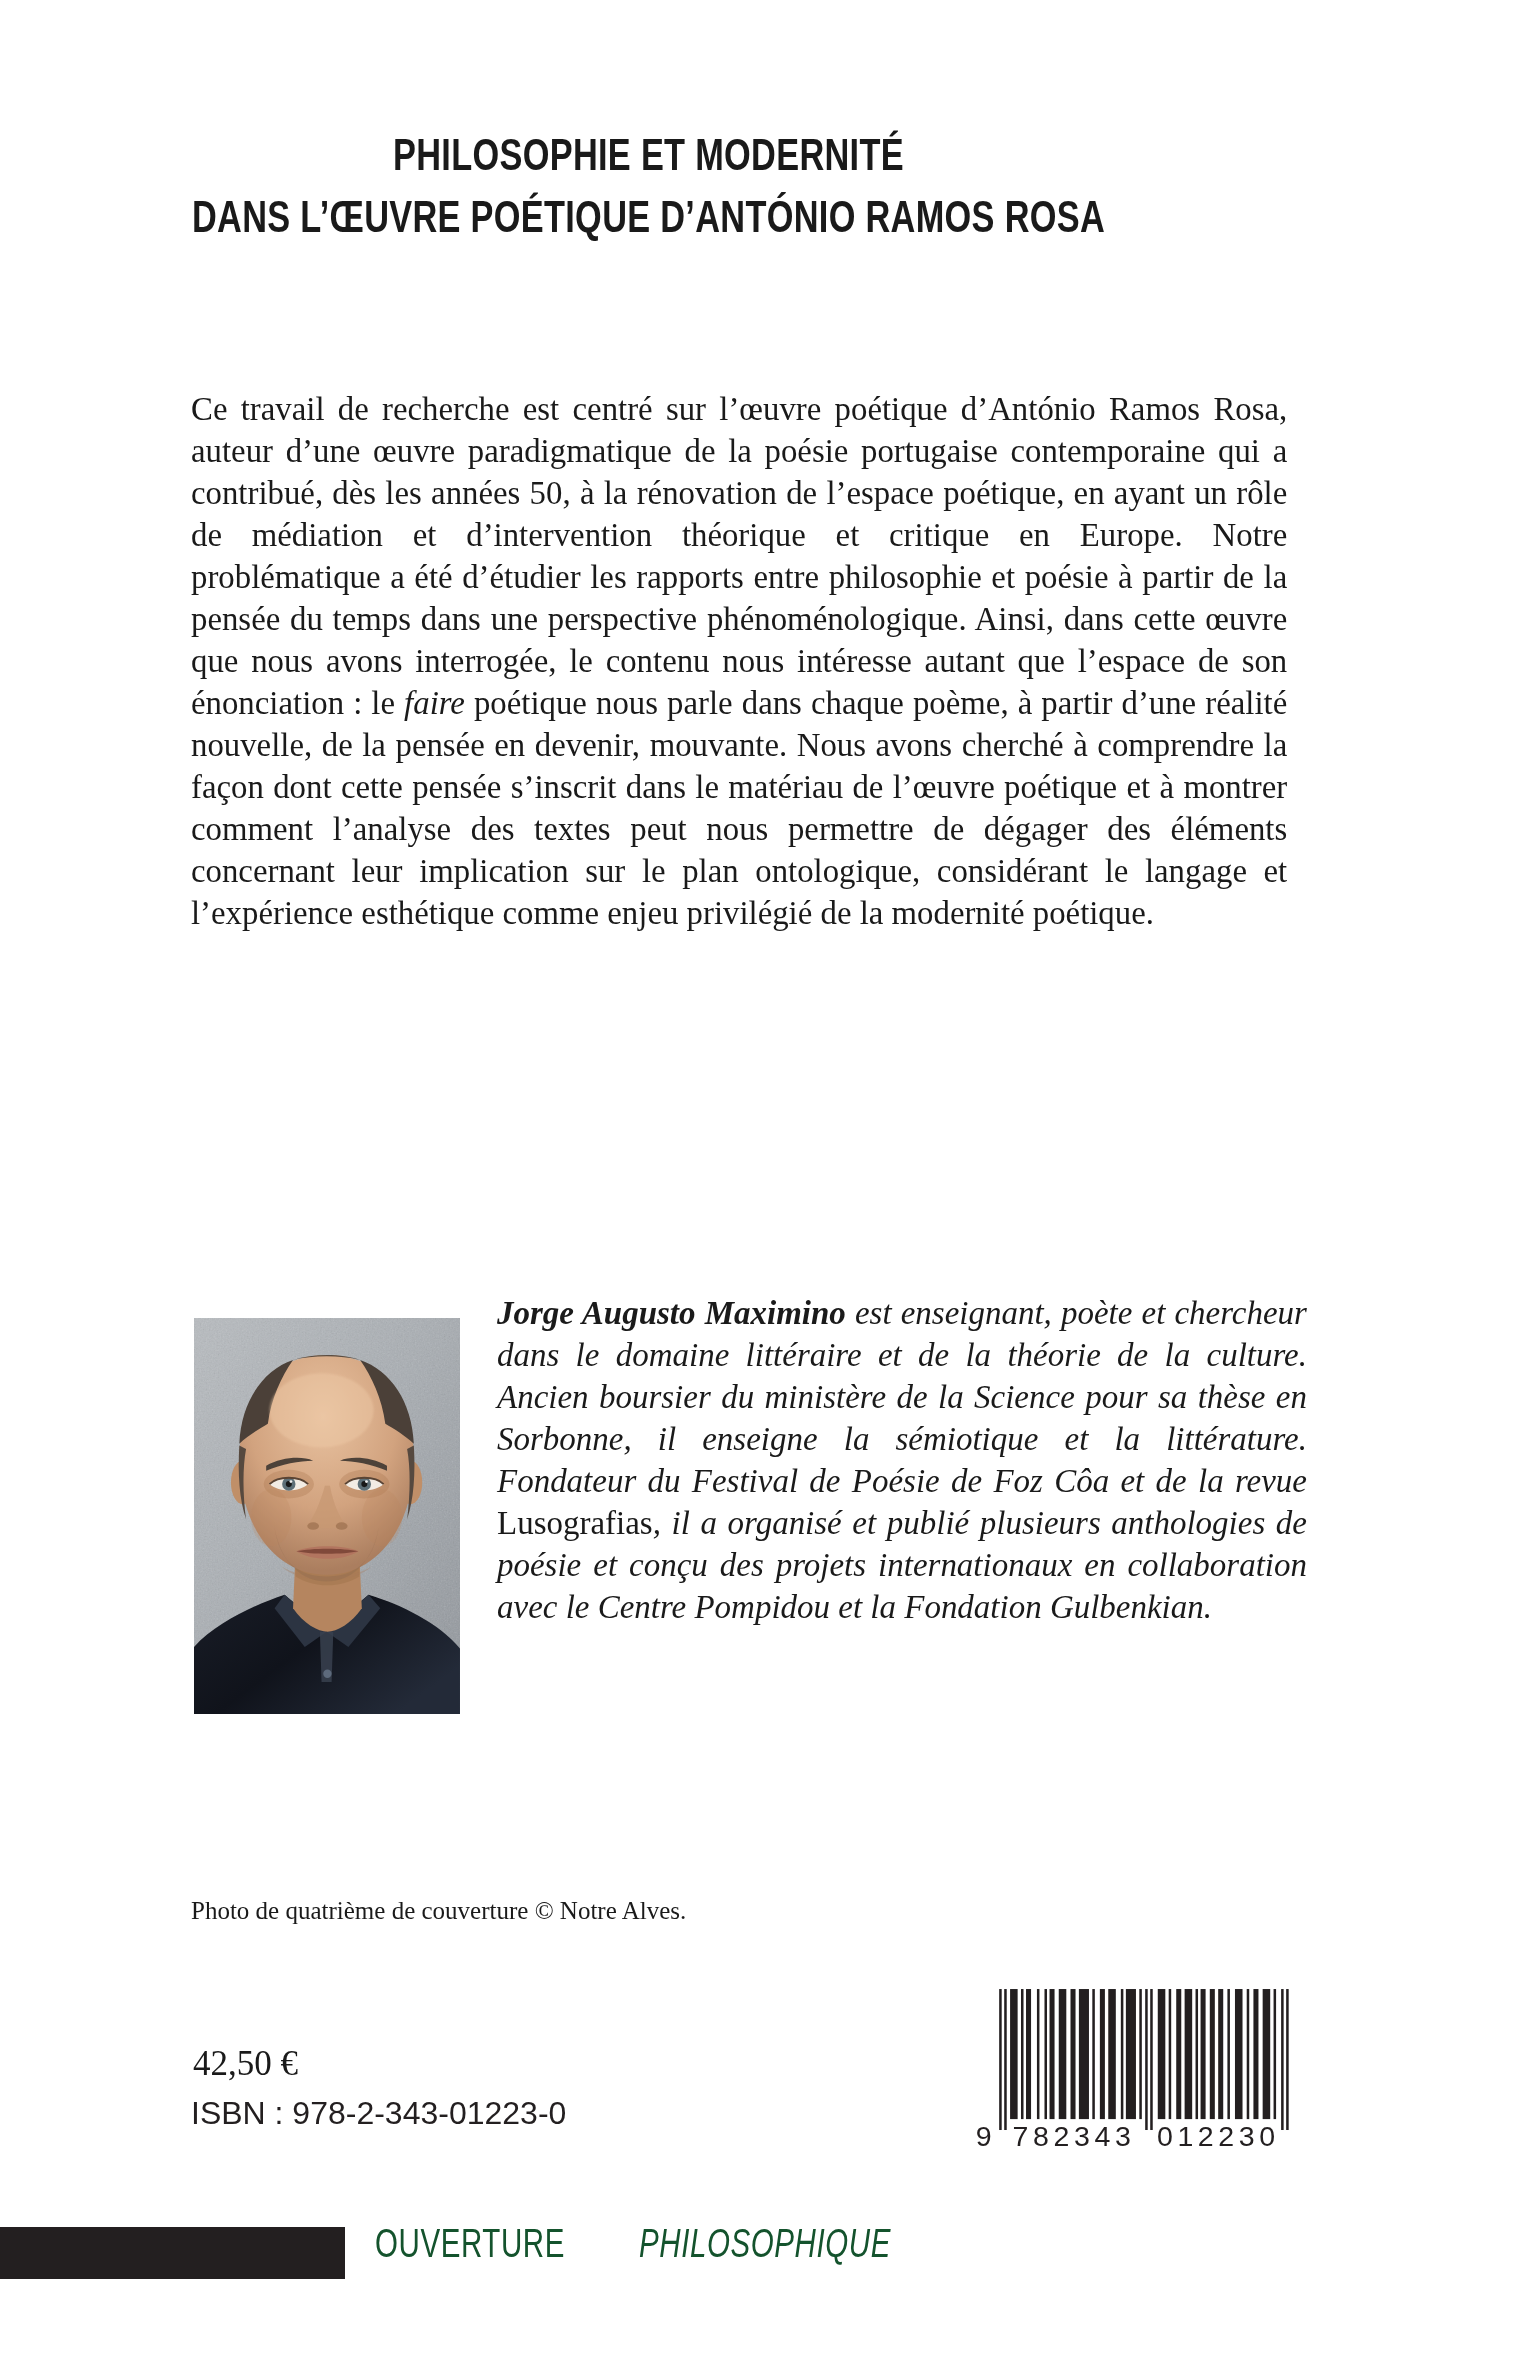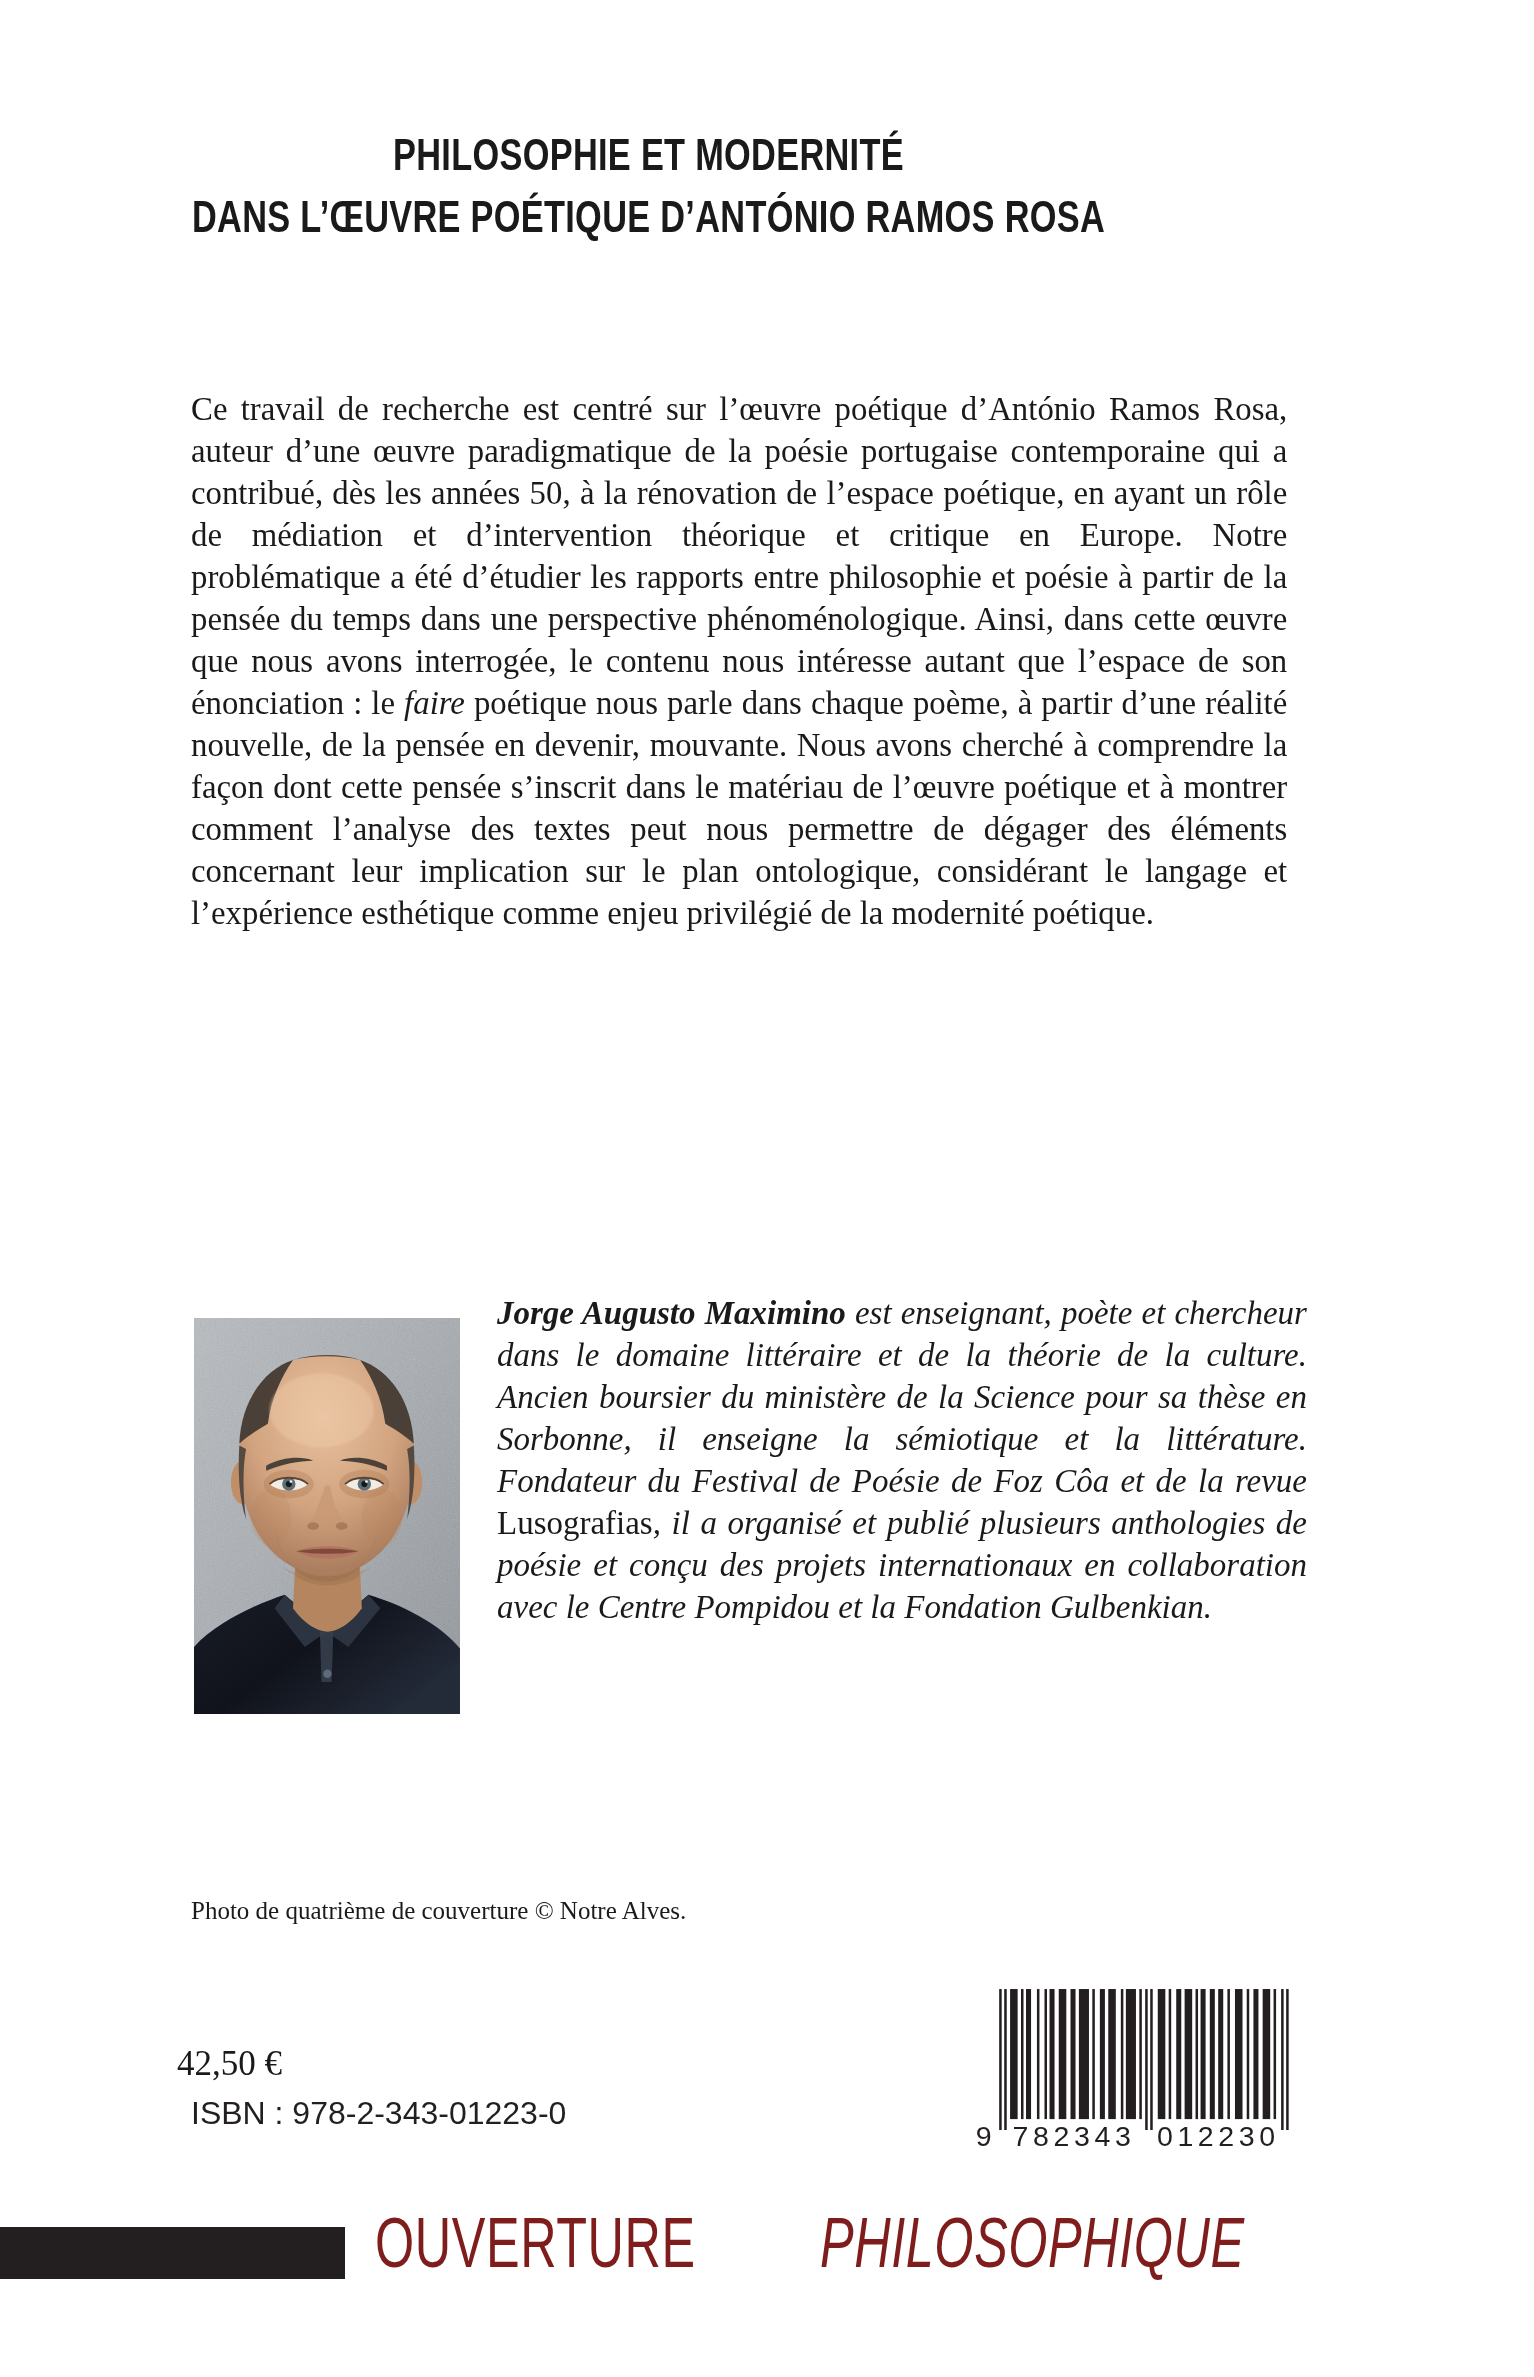--- a/index.html
+++ b/index.html
@@ -98,21 +98,21 @@
     font-family: "Liberation Serif", serif;
     font-size: 25px;
     line-height: 33px;
     color: #1a1a1a;
   }
   .credits div { white-space: nowrap; }
 
   
   .price {
     position: absolute;
-    left: 177px;
+    left: 193px;
     top: 2044px;
     font-family: "Liberation Serif", serif;
     font-size: 35px;
     line-height: 40px;
     color: #1a1a1a;
     white-space: nowrap;
   }
   .isbn {
     position: absolute;
     left: 191px;
@@ -141,23 +141,23 @@
     top: 2227px;
     width: 345px;
     height: 52px;
     background: #231f20;
   }
   .footer-text {
     position: absolute;
     left: 375px;
     top: 2211px;
     font-family: "Liberation Sans", sans-serif;
-    font-size: 70px;
+    font-size: 41px;
     line-height: 65px;
-    color: #7f1d1d;
+    color: #14532d;
     white-space: nowrap;
     letter-spacing: 0.8px;
   }
   .footer-text .up {
     display: inline-block;
     transform: scaleX(0.72);
     transform-origin: left center;
   }
   .footer-text .it {
     display: inline-block;

